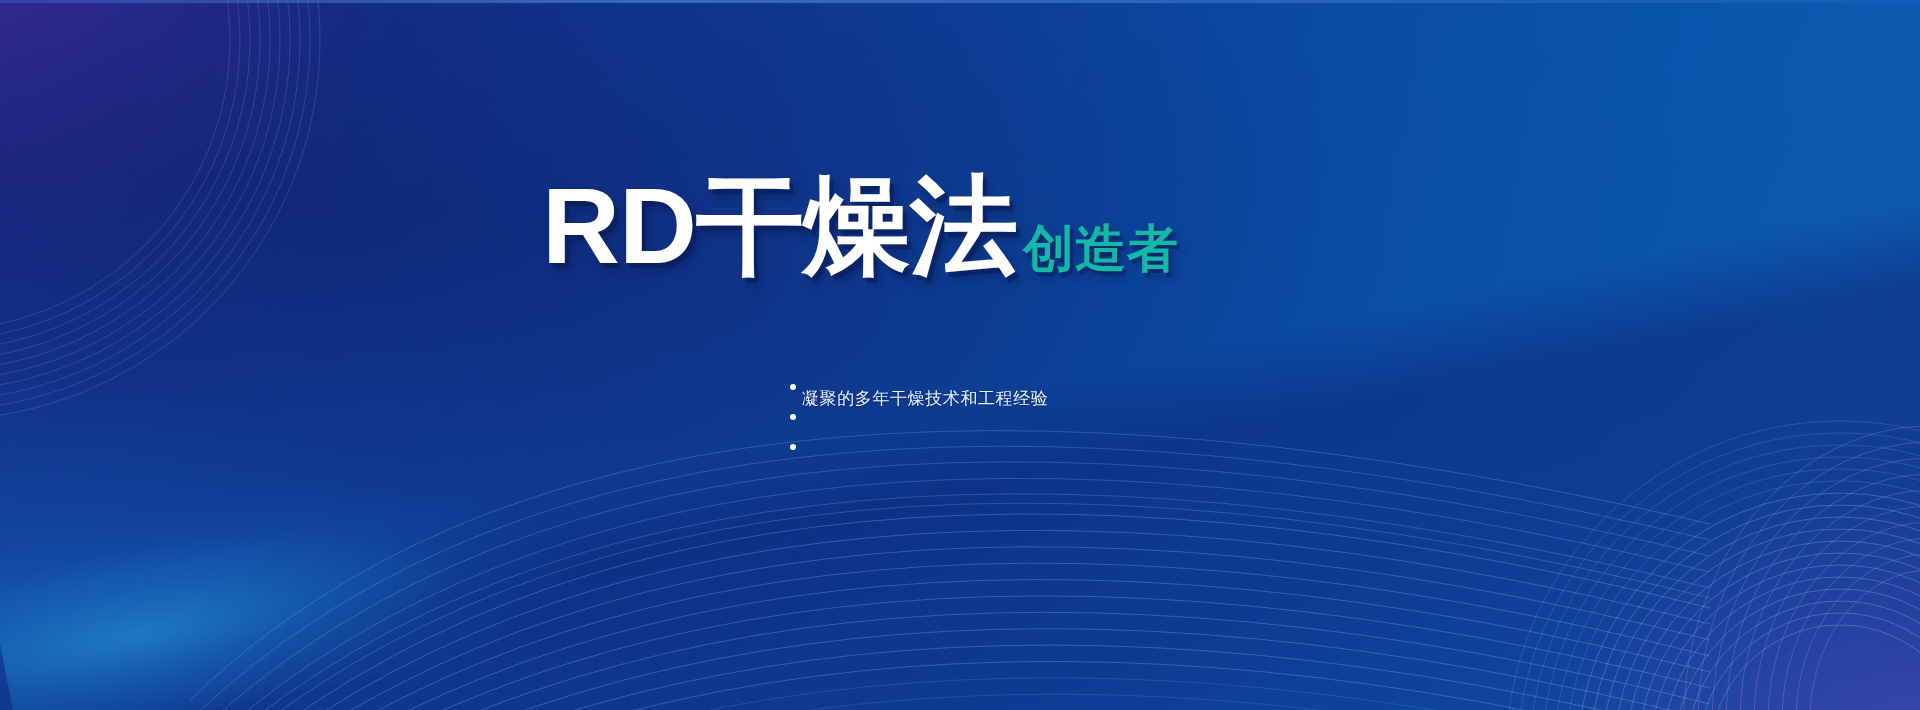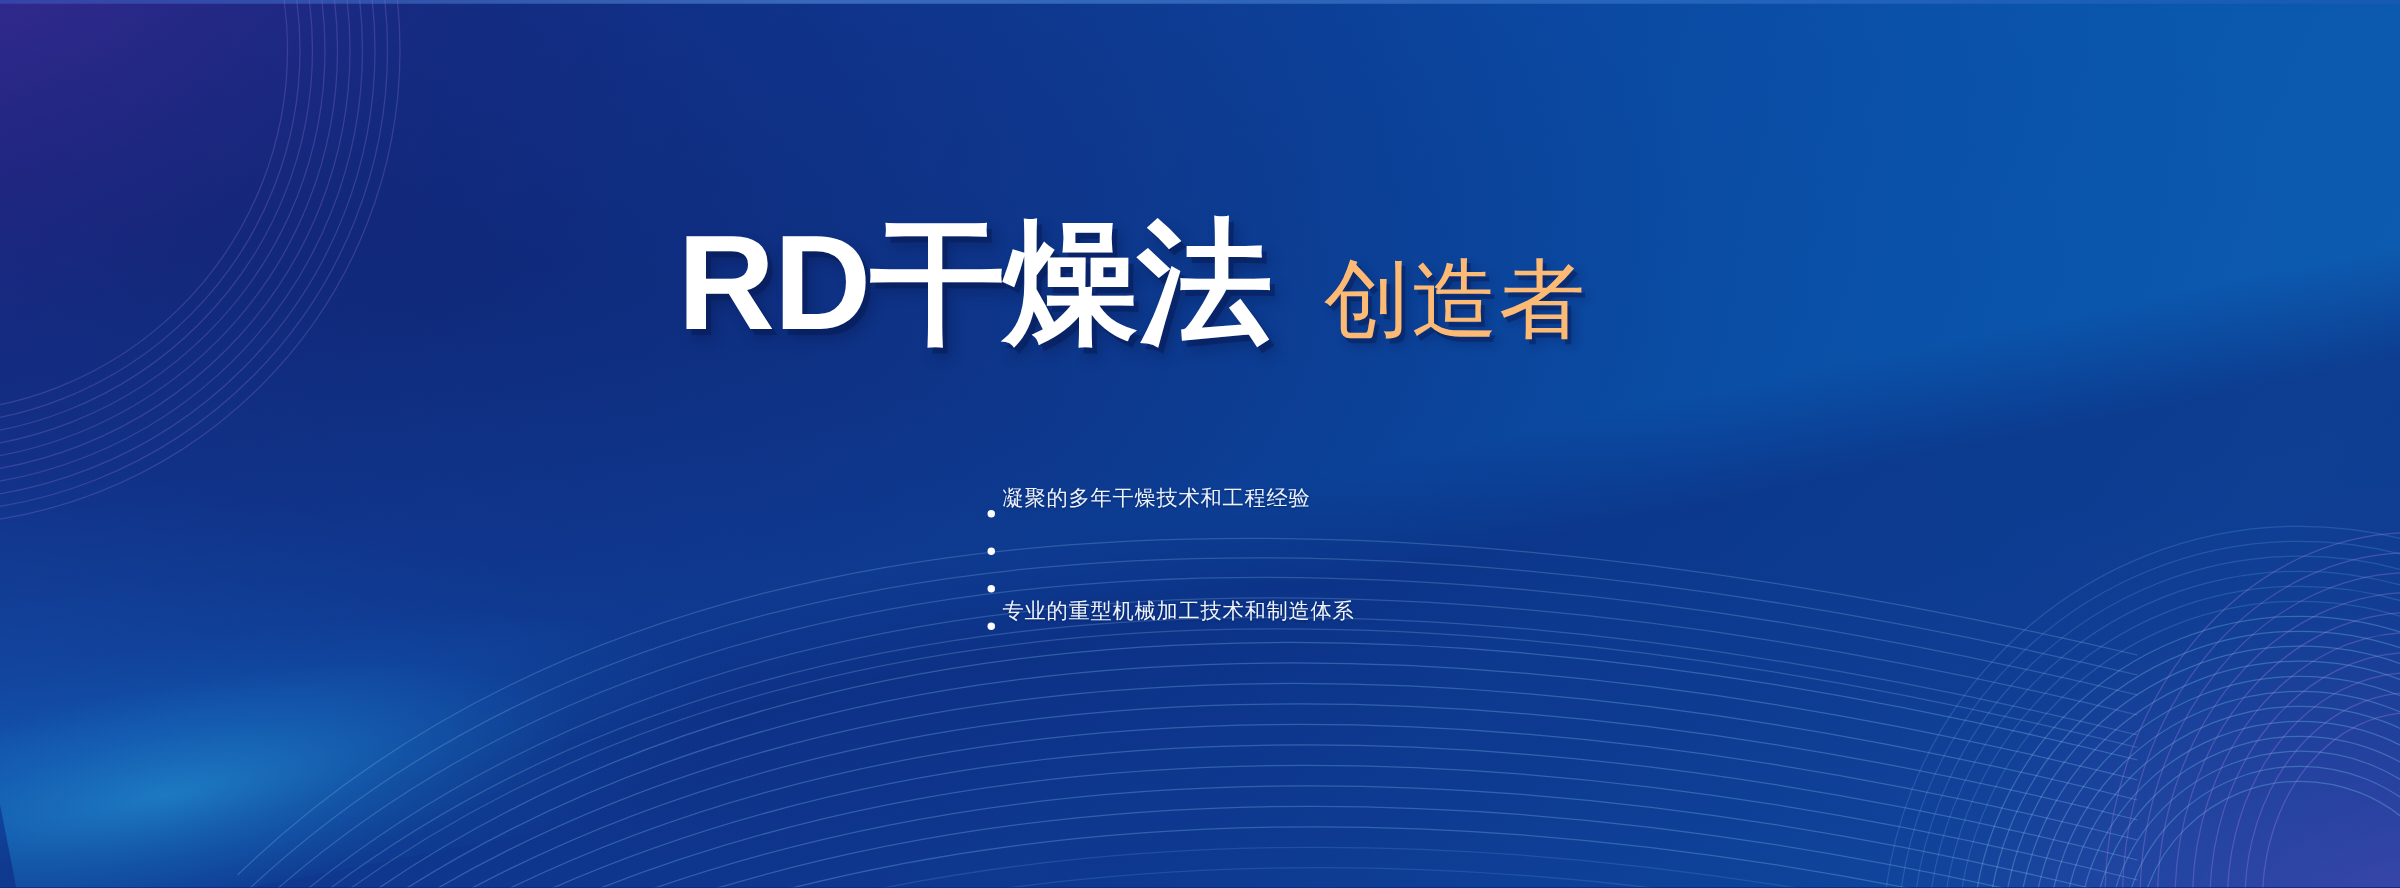--- a/index.html
+++ b/index.html
@@ -131,54 +131,53 @@
   }
 
   .headline {
     position: absolute;
     left: 542px;
     top: 172px;
     display: flex;
     align-items: flex-end;
     white-space: nowrap;
     line-height: 1;
-    gap: 36px;
   }
   .headline .main {
     font-size: 108px;
     font-weight: 700;
     color: #ffffff;
     letter-spacing: -1px;
     text-shadow:
       4px 5px 0 rgba(8, 28, 88, 0.55),
       6px 8px 10px rgba(6, 20, 70, 0.35);
   }
   .headline .sub {
-    font-size: 69px;
-    font-weight: 400;
-    color: #fdba74;
+    font-size: 51px;
+    font-weight: 700;
+    color: #14b8a6;
     letter-spacing: 1px;
     margin-left: 6px;
     padding-bottom: 6px;
     text-shadow:
       3px 4px 0 rgba(8, 28, 88, 0.50),
       5px 6px 8px rgba(6, 20, 70, 0.32);
   }
 
   .bullets {
     position: absolute;
     left: 790px;
     top: 384px;
     list-style: none;
     margin: 0;
     padding: 0;
   }
   .bullets li {
     display: flex;
-    align-items: flex-end;
+    align-items: flex-start;
     color: #eef4fd;
     font-size: 17px;
     letter-spacing: 0.6px;
     line-height: 30px;
     height: 30px;
     text-shadow: 0 1px 2px rgba(4, 16, 60, 0.45);
   }
   .bullets .dot {
     width: 6px;
     height: 6px;
@@ -306,20 +305,16 @@
       <li>
         <span class="dot"></span>
         <span>凝聚的多年干燥技术和工程经验</span>
       </li>
       <li>
         <span class="dot"></span>
       </li>
       <li>
         <span class="dot"></span>
       </li>
-      <li>
-        <span class="dot"></span>
-        <span>专业的重型机械加工技术和制造体系</span>
-      </li>
     </ul>
 
   </div>
 </div>
 
 </body></html>

